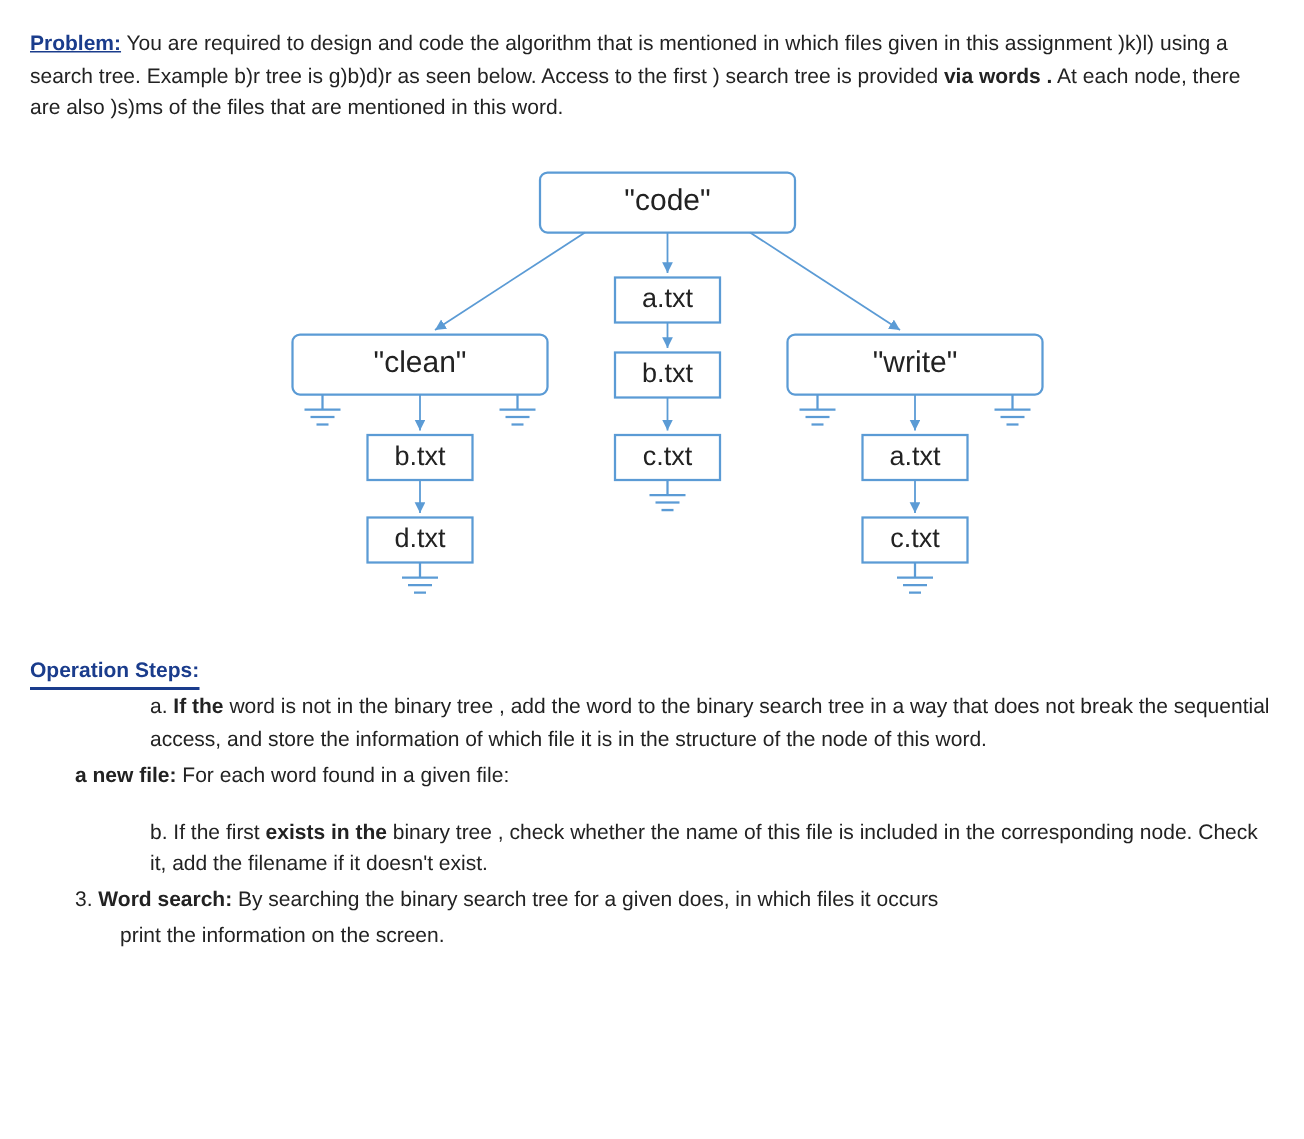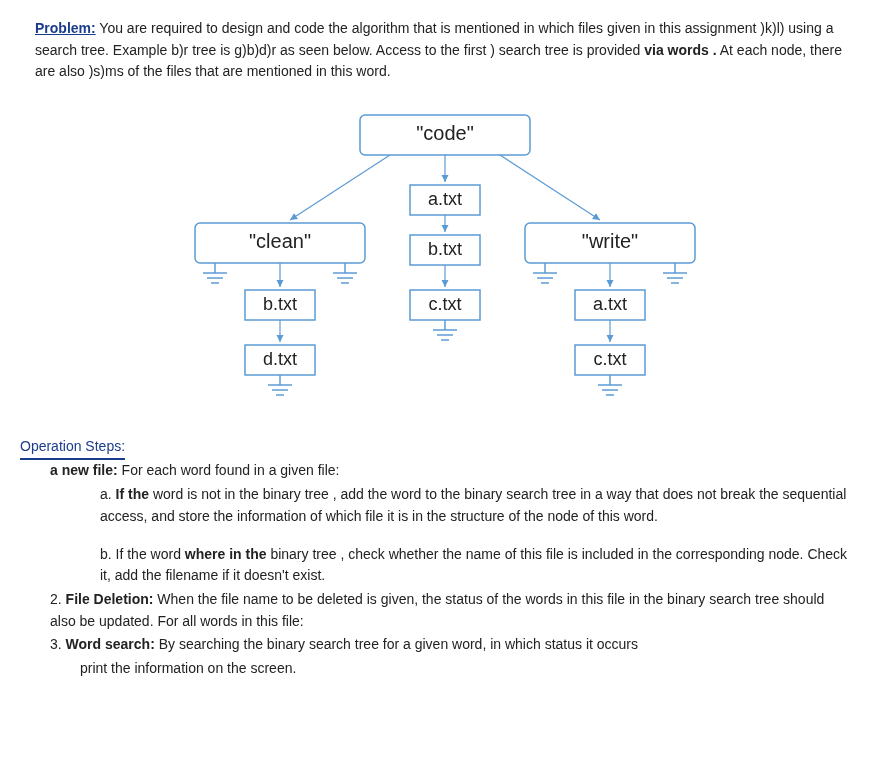--- a/index.html
+++ b/index.html
@@ -11,27 +11,27 @@
     width: 829px;
   }
   .heading {
     color: #1a3c8c;
     font-weight: bold;
     text-decoration: underline;
     display: inline;
   }
   .heading-underline {
     color: #1a3c8c;
-    font-weight: normal;
+    font-weight: bold;
     border-bottom: 2px solid #1a3c8c;
     display: inline-block;
     padding-bottom: 1px;
   }
   .bold { font-weight: bold; }
-  .para { margin: 0 0 2px 15px; }
+  .para { margin: 0 0 2px 0; }
   .diagram {
     width: 100%;
     height: 300px;
     margin: 20px 0 20px 0;
   }
   .ops { margin-top: 4px; }
   .indent1 { margin-left: 30px; }
   .indent2 { margin-left: 80px; }
   .spacer { height: 14px; }
 </style>
@@ -141,39 +141,36 @@
     <line x1="582" y1="285" x2="598" y2="285"></line>
     <line x1="586" y1="290" x2="594" y2="290"></line>
   </g>
 </svg>
 
 
 <div class="ops">
   <span class="heading-underline">Operation Steps:</span>
 
 
+  <p class="para indent2">
+    <span>a. </span><span class="bold">If the</span><span> word is not in the binary tree , add the word to the binary search tree in a way that does not break the sequential access, and store the information of which file it is in the structure of the node of this word.</span>
+  </p>
+
   <p class="para indent1">
     <span class="bold">a new file:</span><span> For each word found in a given file:</span>
-  </p>
-
-  <p class="para indent2">
-    <span>a. </span><span class="bold">If the</span><span> word is not in the binary tree , add the word to the binary search tree in a way that does not break the sequential access, and store the information of which file it is in the structure of the node of this word.</span>
   </p>
 
   <div class="spacer"></div>
 
   <p class="para indent2">
-    <span>b. If the word </span><span class="bold">where in the</span><span> binary tree , check whether the name of this file is included in the corresponding node. Check it, add the filename if it doesn't exist.</span>
-  </p>
-
-  <p class="para indent1">
-    <span>2. </span><span class="bold">File Deletion:</span><span> When the file name to be deleted is given, the status of the words in this file in the binary search tree should also be updated. For all words in this file:</span>
+    <span>b. If the first </span><span class="bold">exists in the</span><span> binary tree , check whether the name of this file is included in the corresponding node. Check it, add the filename if it doesn't exist.</span>
   </p>
 
 
+
   <p class="para indent1">
-    <span>3. </span><span class="bold">Word search:</span><span> By searching the binary search tree for a given word, in which status it occurs</span>
+    <span>3. </span><span class="bold">Word search:</span><span> By searching the binary search tree for a given does, in which files it occurs</span>
   </p>
   <p class="para indent1" style="margin-left:60px">print the information on the screen.</p>
 </div>
 
 
 
 
 </body></html>

